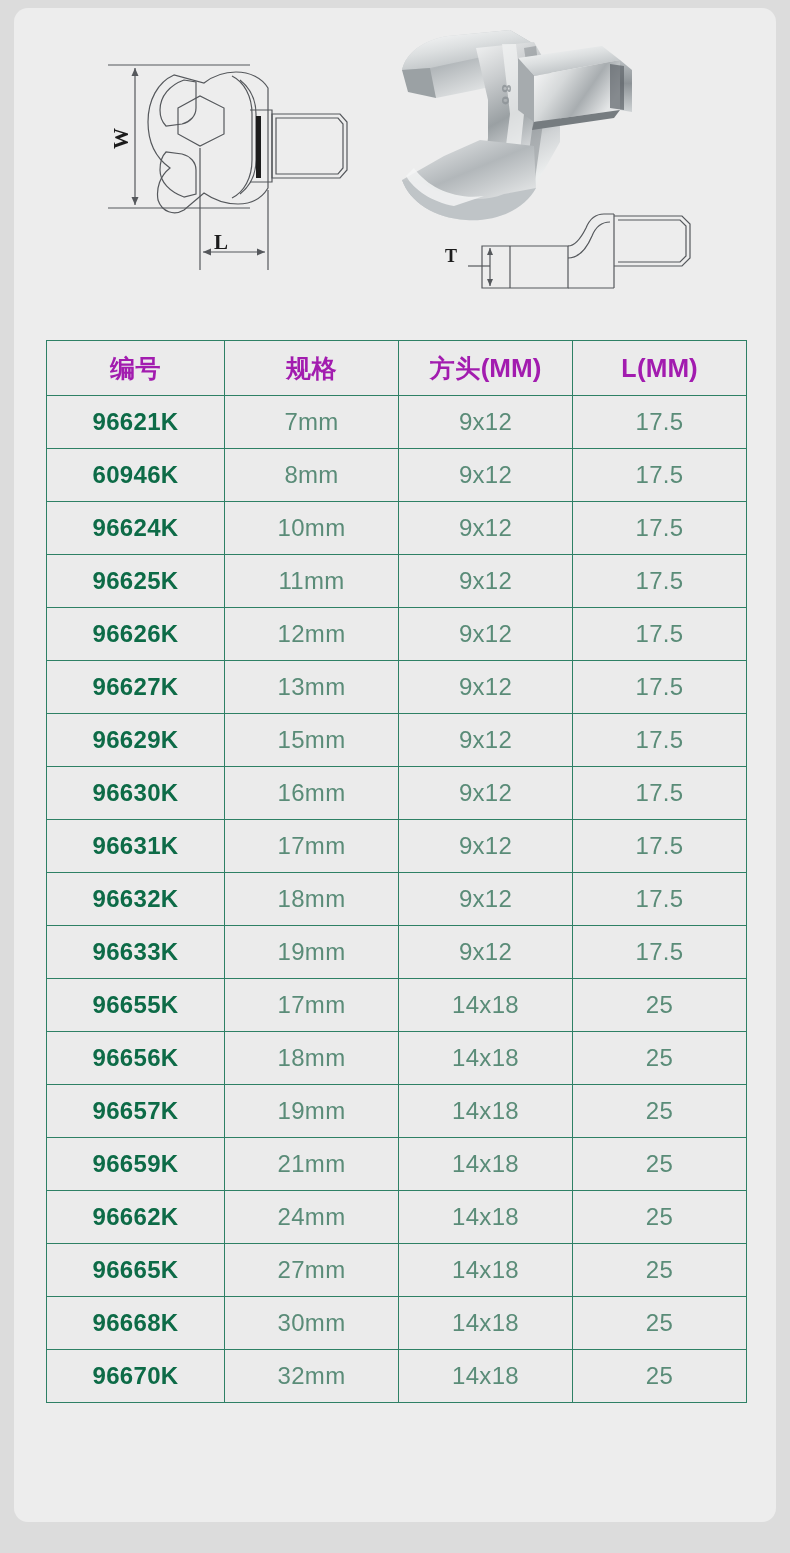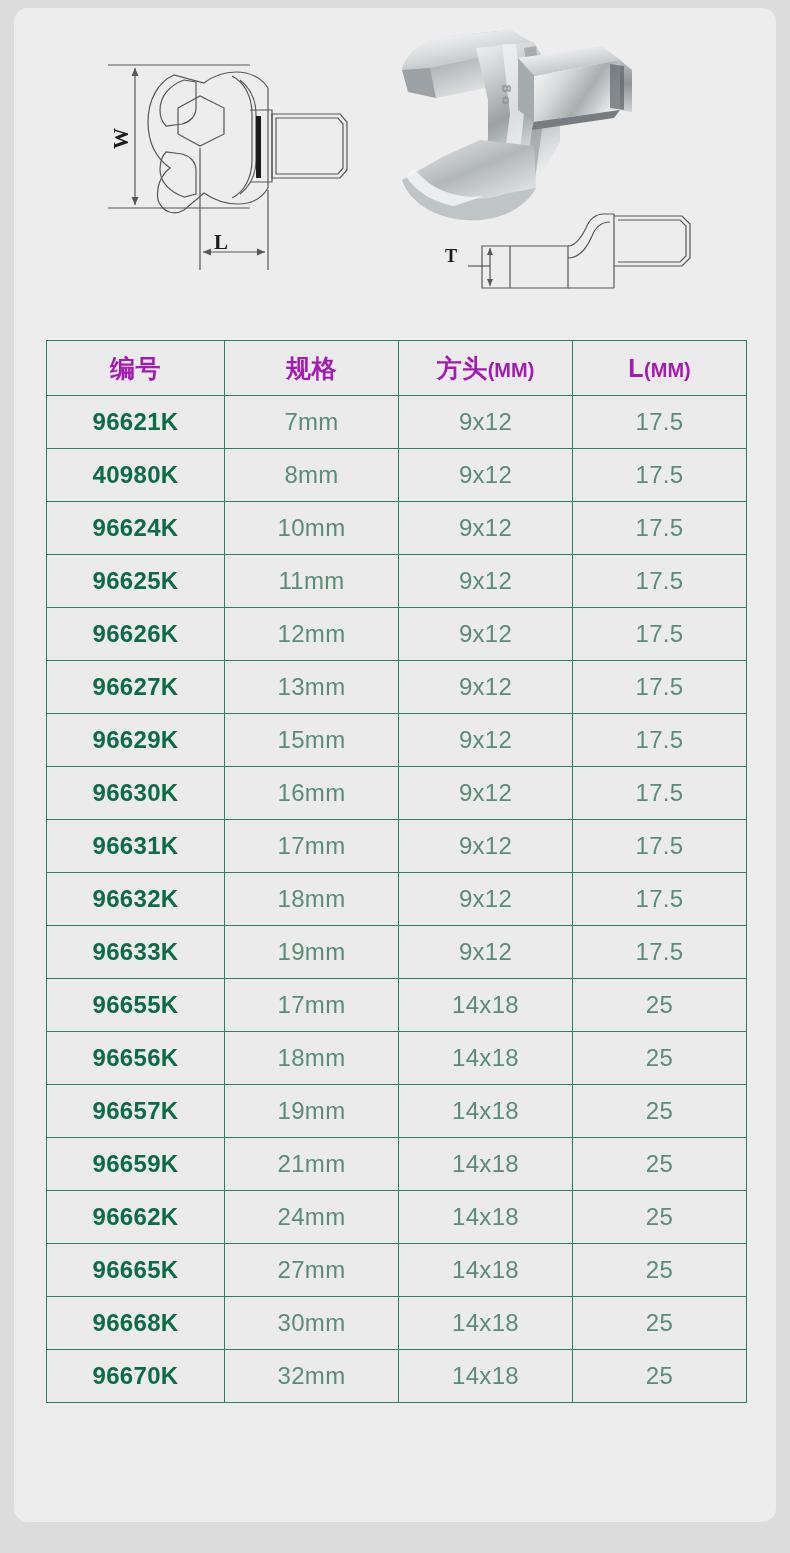--- a/index.html
+++ b/index.html
@@ -114,21 +114,21 @@
     background: #ebebeb;
   }
   table.spec th {
     height: 52px;
     color: #a21caf;
     font-weight: 700;
     font-size: 25px;
     letter-spacing: 0.5px;
   }
   table.spec th .unit {
-    font-size: 20px;
+    font-size: 26px;
     letter-spacing: 0;
   }
   table.spec td {
     height: 50px;
   }
   td.code {
     color: #0d6b47;
     font-weight: 700;
     font-size: 24px;
     letter-spacing: 0.3px;
@@ -304,21 +304,21 @@
         </tr>
       </thead>
       <tbody id="spec-body">
           <tr>
             <td class="code">96621K</td>
             <td class="val">7mm</td>
             <td class="val">9x12</td>
             <td class="val">17.5</td>
           </tr>
           <tr>
-            <td class="code">40980K</td>
+            <td class="code">60946K</td>
             <td class="val">8mm</td>
             <td class="val">9x12</td>
             <td class="val">17.5</td>
           </tr>
           <tr>
             <td class="code">96624K</td>
             <td class="val">10mm</td>
             <td class="val">9x12</td>
             <td class="val">17.5</td>
           </tr>

